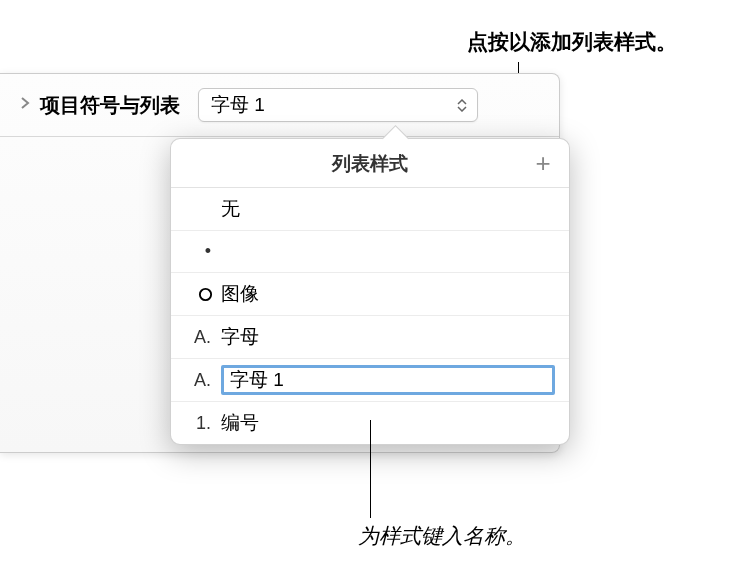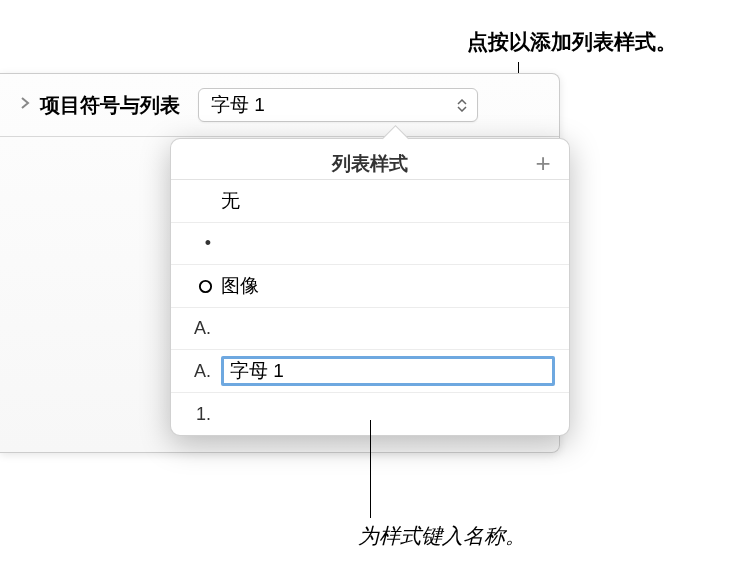--- a/index.html
+++ b/index.html
@@ -124,21 +124,21 @@
       height: 18px;
       background: #fff;
       border-left: 1px solid rgba(0,0,0,0.18);
       border-top: 1px solid rgba(0,0,0,0.18);
       transform: rotate(45deg);
     }
     .popover-header {
       display: flex;
       align-items: center;
       justify-content: center;
-      padding: 12px 14px 2px;
+      padding: 12px 14px 10px;
       position: relative;
       border-bottom: 1px solid #e2e2e2;
     }
     .popover-title {
       font-size: 19px;
       font-weight: 600;
       color: #333;
     }
     .add-btn {
       position: absolute;
@@ -253,25 +253,27 @@
     <li class="style-item">
       <span class="style-marker circle">
         <svg viewBox="0 0 16 16">
             <circle cx="8" cy="8" r="6" fill="none" stroke="#000" stroke-width="2"></circle>
           </svg>
       </span>
       <span class="style-label">图像</span>
     </li>
     <li class="style-item">
       <span class="style-marker">A.</span>
+      <span class="style-label">字母</span>
     </li>
     <li class="style-item editing">
       <span class="style-marker">A.</span>
       <input class="edit-input" type="text" value="字母 1" style="">
     </li>
     <li class="style-item">
       <span class="style-marker">1.</span>
+      <span class="style-label">编号</span>
     </li>
   </ul>
 </div>
 
 <div class="callout-line-bottom"></div>
 <div class="callout-bottom">为样式键入名称。</div>
 
 </body></html>

